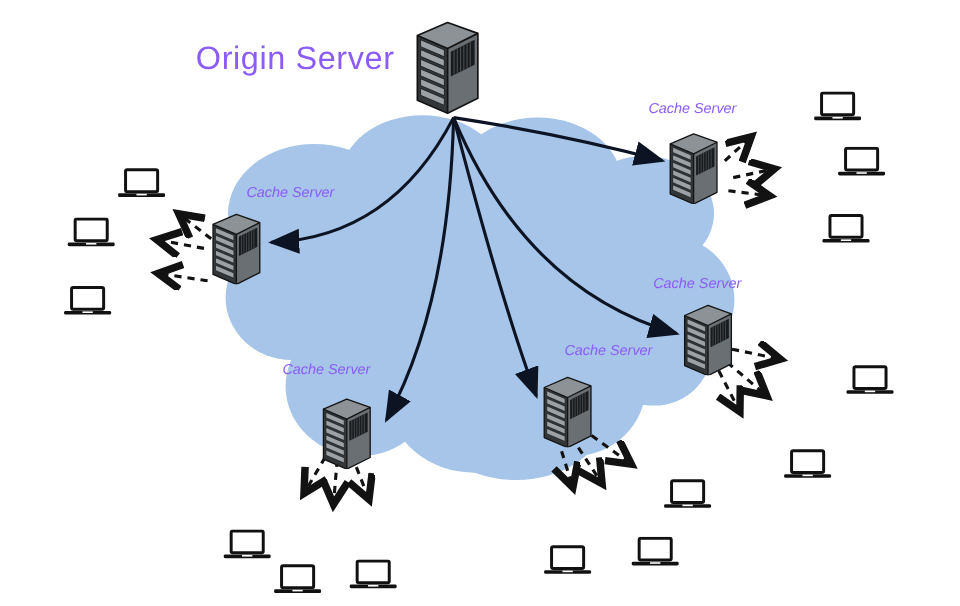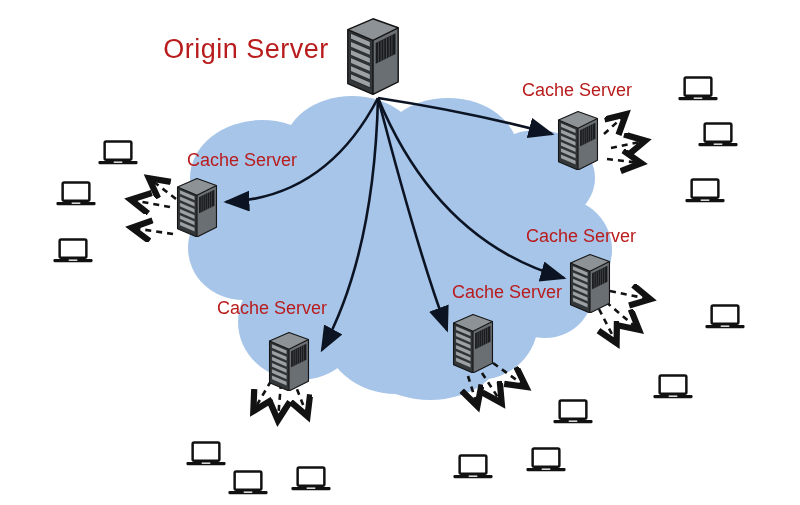--- a/index.html
+++ b/index.html
@@ -4,24 +4,24 @@
 <style>
   html,body { margin:0; padding:0; background:#fff; }
   .stage {
     position:relative; width:800px; height:505px; background:#ffffff;
     font-family:"Liberation Sans", sans-serif; overflow:hidden;
   }
   .bg { position:absolute; left:0; top:0; }
   .icon { position:absolute; display:block; }
   .label {
     position:absolute; transform:translate(-50%,-50%);
-    white-space:nowrap; color:#b91c1c; user-select:none;
+    white-space:nowrap; color:#8b5cf6; user-select:none;
   }
   .origin-label { font-size:27px; letter-spacing:0.5px; }
-  .cache-label  { font-size:18px; }
+  .cache-label  { font-size:12px; font-style:italic; }
 </style>
 </head>
 <body>
 
 <div class="stage">
 
   <svg class="bg" width="800" height="505" viewBox="0 0 800 505">
     <defs>
       <marker id="solidHead" markerWidth="11" markerHeight="9" refX="9" refY="4" orient="auto">
         <path d="M0,0 L10,4 L0,8 Z" fill="#0c1423"></path>

